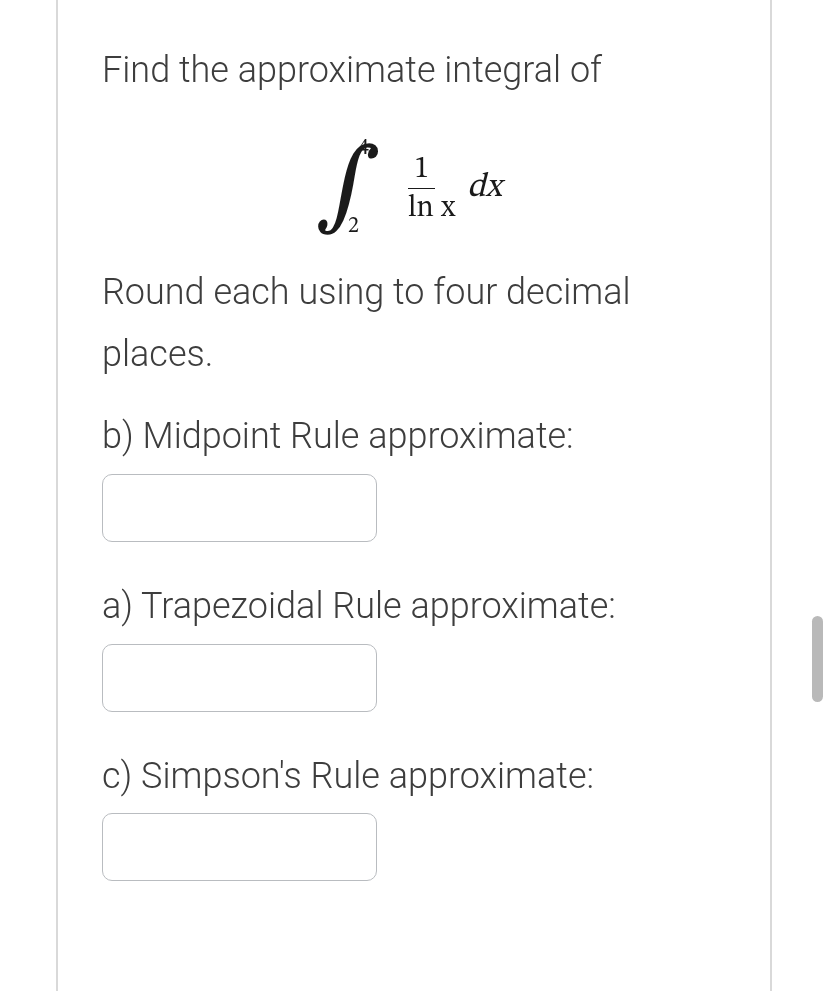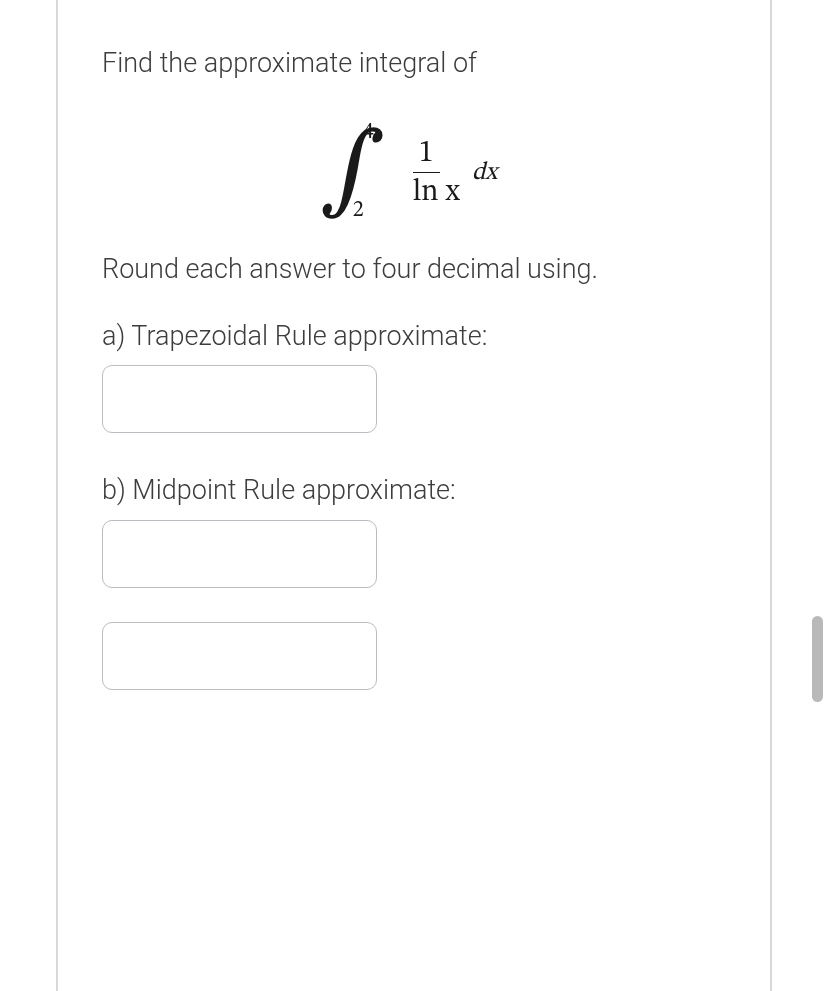--- a/index.html
+++ b/index.html
@@ -22,21 +22,21 @@
     position: absolute;
     left: 56px;
     top: 0;
     width: 716px;
     height: 991px;
     border-left: 2px solid #d9d9d9;
     border-right: 2px solid #d9d9d9;
     padding: 40px 44px 40px 44px;
   }
   .text {
-    font-size: 27px;
+    font-size: 36px;
     font-weight: 300;
     line-height: 1.72;
     color: #3d3d3d;
   }
   .block { margin-bottom: 20px; }
   .integral-wrap {
     display: flex;
     justify-content: center;
     padding: 18px 0 26px 0;
   }
@@ -83,21 +83,21 @@
     top: 2px;
   }
   .frac .num, .frac .den {
     font-size: 30px;
     line-height: 1.1;
     padding: 0 6px 2px 6px;
   }
   .frac .num { border-bottom: 1.5px solid #1a1a1a; }
   .frac .den { padding-top: 3px; margin-left: 20px; }
   .dx {
-    font-size: 25px;
+    font-size: 34px;
     font-style: italic;
     margin-left: 2px;
   }
   .answer-input {
     display: block;
     width: 275px;
     height: 68px;
     border: 1.5px solid #b9bcc0;
     border-radius: 10px;
     background: #ffffff;
@@ -136,32 +136,33 @@
         </span>
         <span class="frac">
           <span class="num">1</span>
           <span class="den">ln x</span>
         </span>
         <span class="dx">dx</span>
       </span>
     </div>
 
 
-    <div class="text block">Round each answer to four decimal using.</div>
+    <div class="text block">Round each using to four decimal places.</div>
+
+    <div class="part">
+      <div class="text">b) Midpoint Rule approximate:</div>
+      <input class="answer-input" type="text" value="" style="">
+    </div>
 
     <div class="part">
       <div class="text">a) Trapezoidal Rule approximate:</div>
       <input class="answer-input" type="text" value="" style="">
     </div>
 
     <div class="part">
-      <div class="text">b) Midpoint Rule approximate:</div>
-      <input class="answer-input" type="text" value="" style="">
-    </div>
-
-    <div class="part">
+      <div class="text">c) Simpson's Rule approximate:</div>
       <input class="answer-input" type="text" value="" style="">
     </div>
 
   </div>
 
   <div class="scroll-thumb"></div>
 </div>
 
 </body></html>

